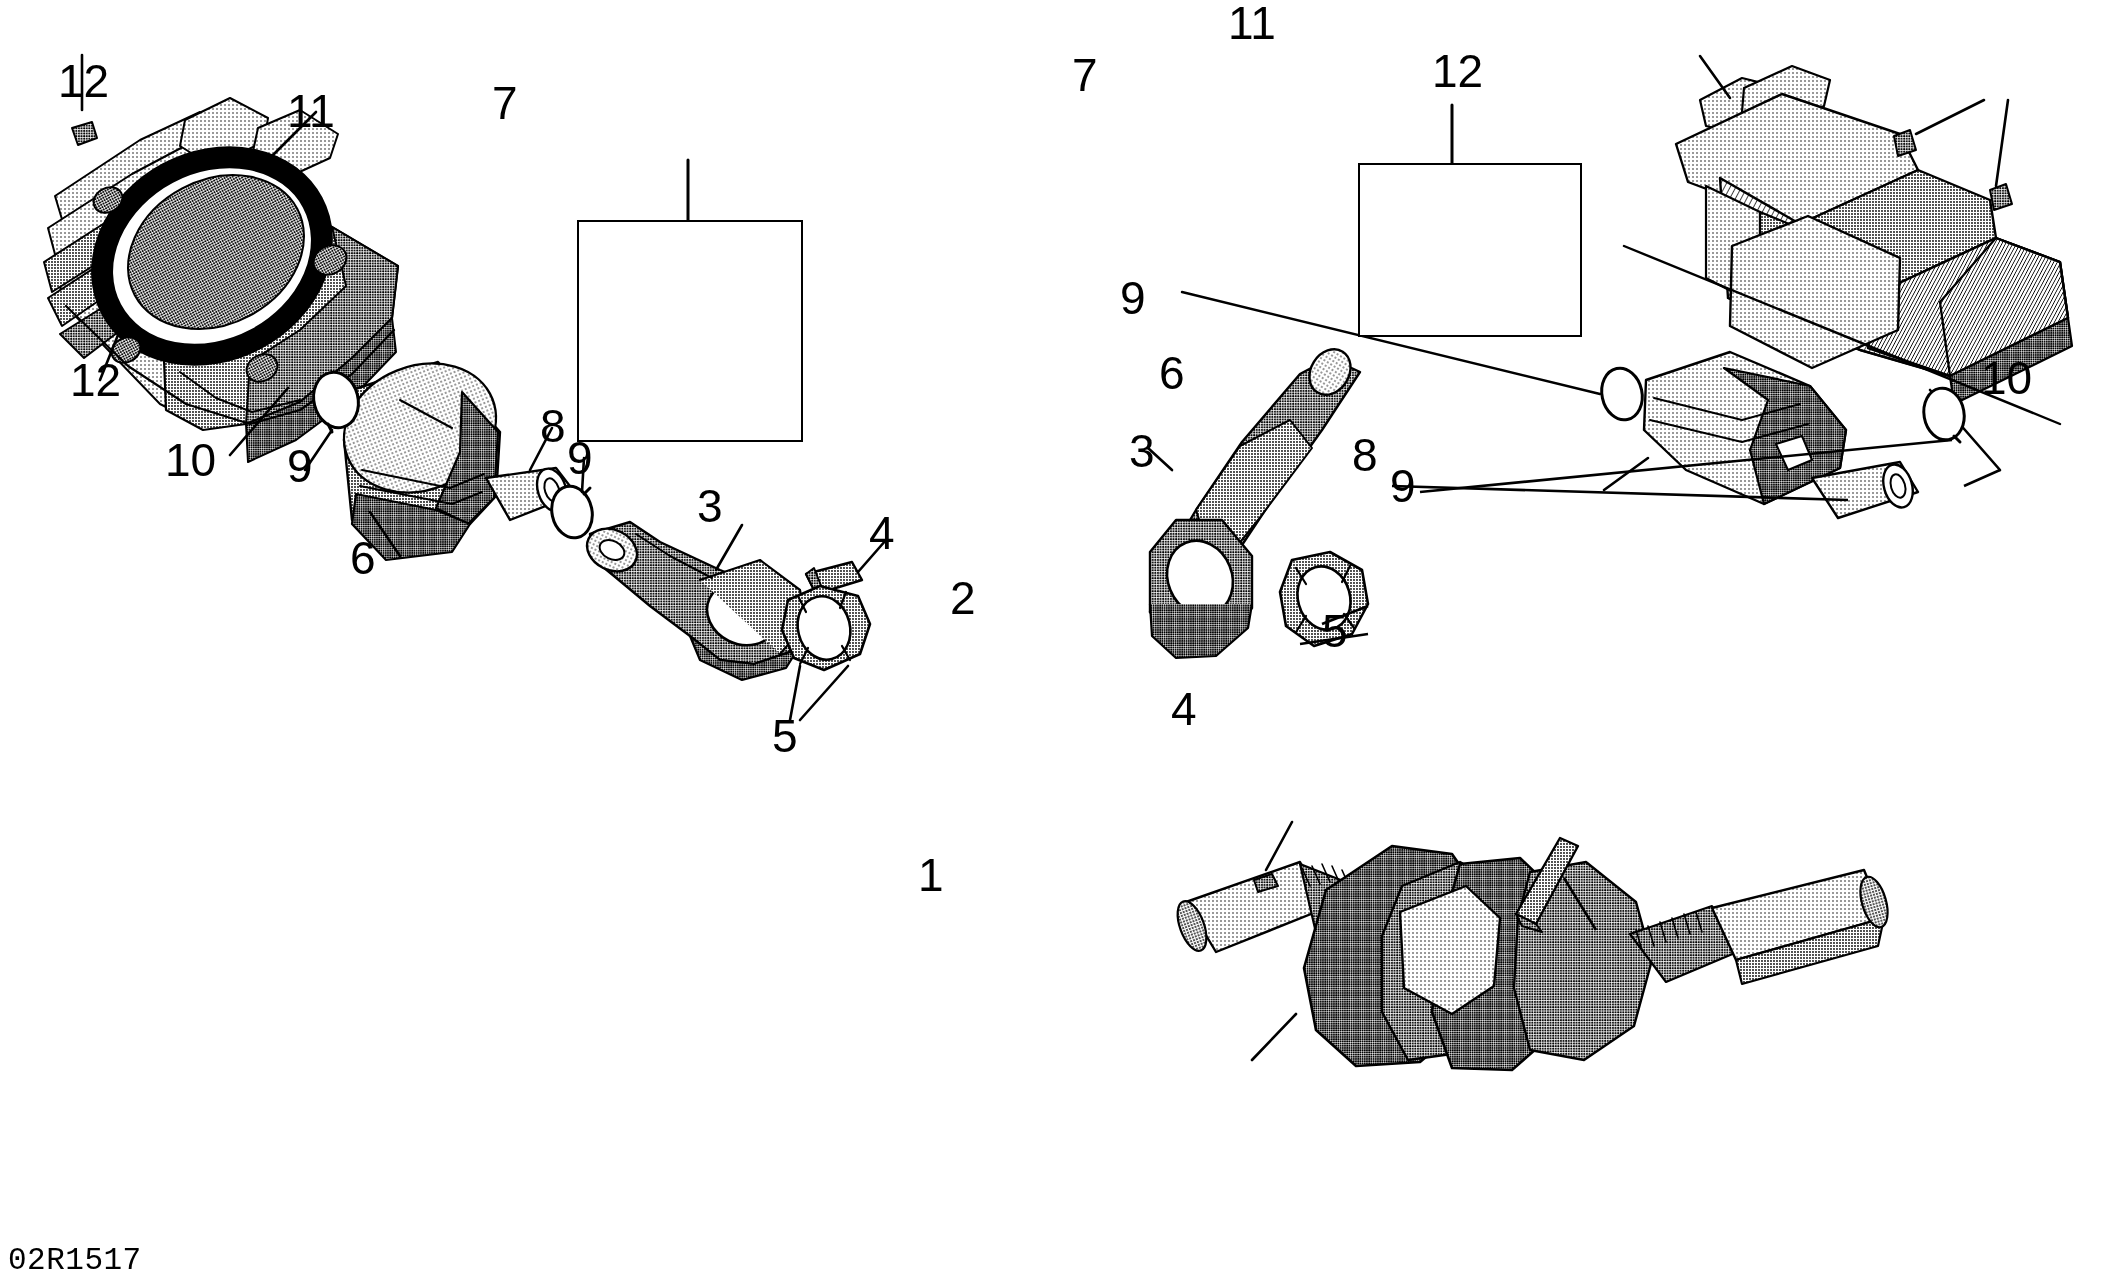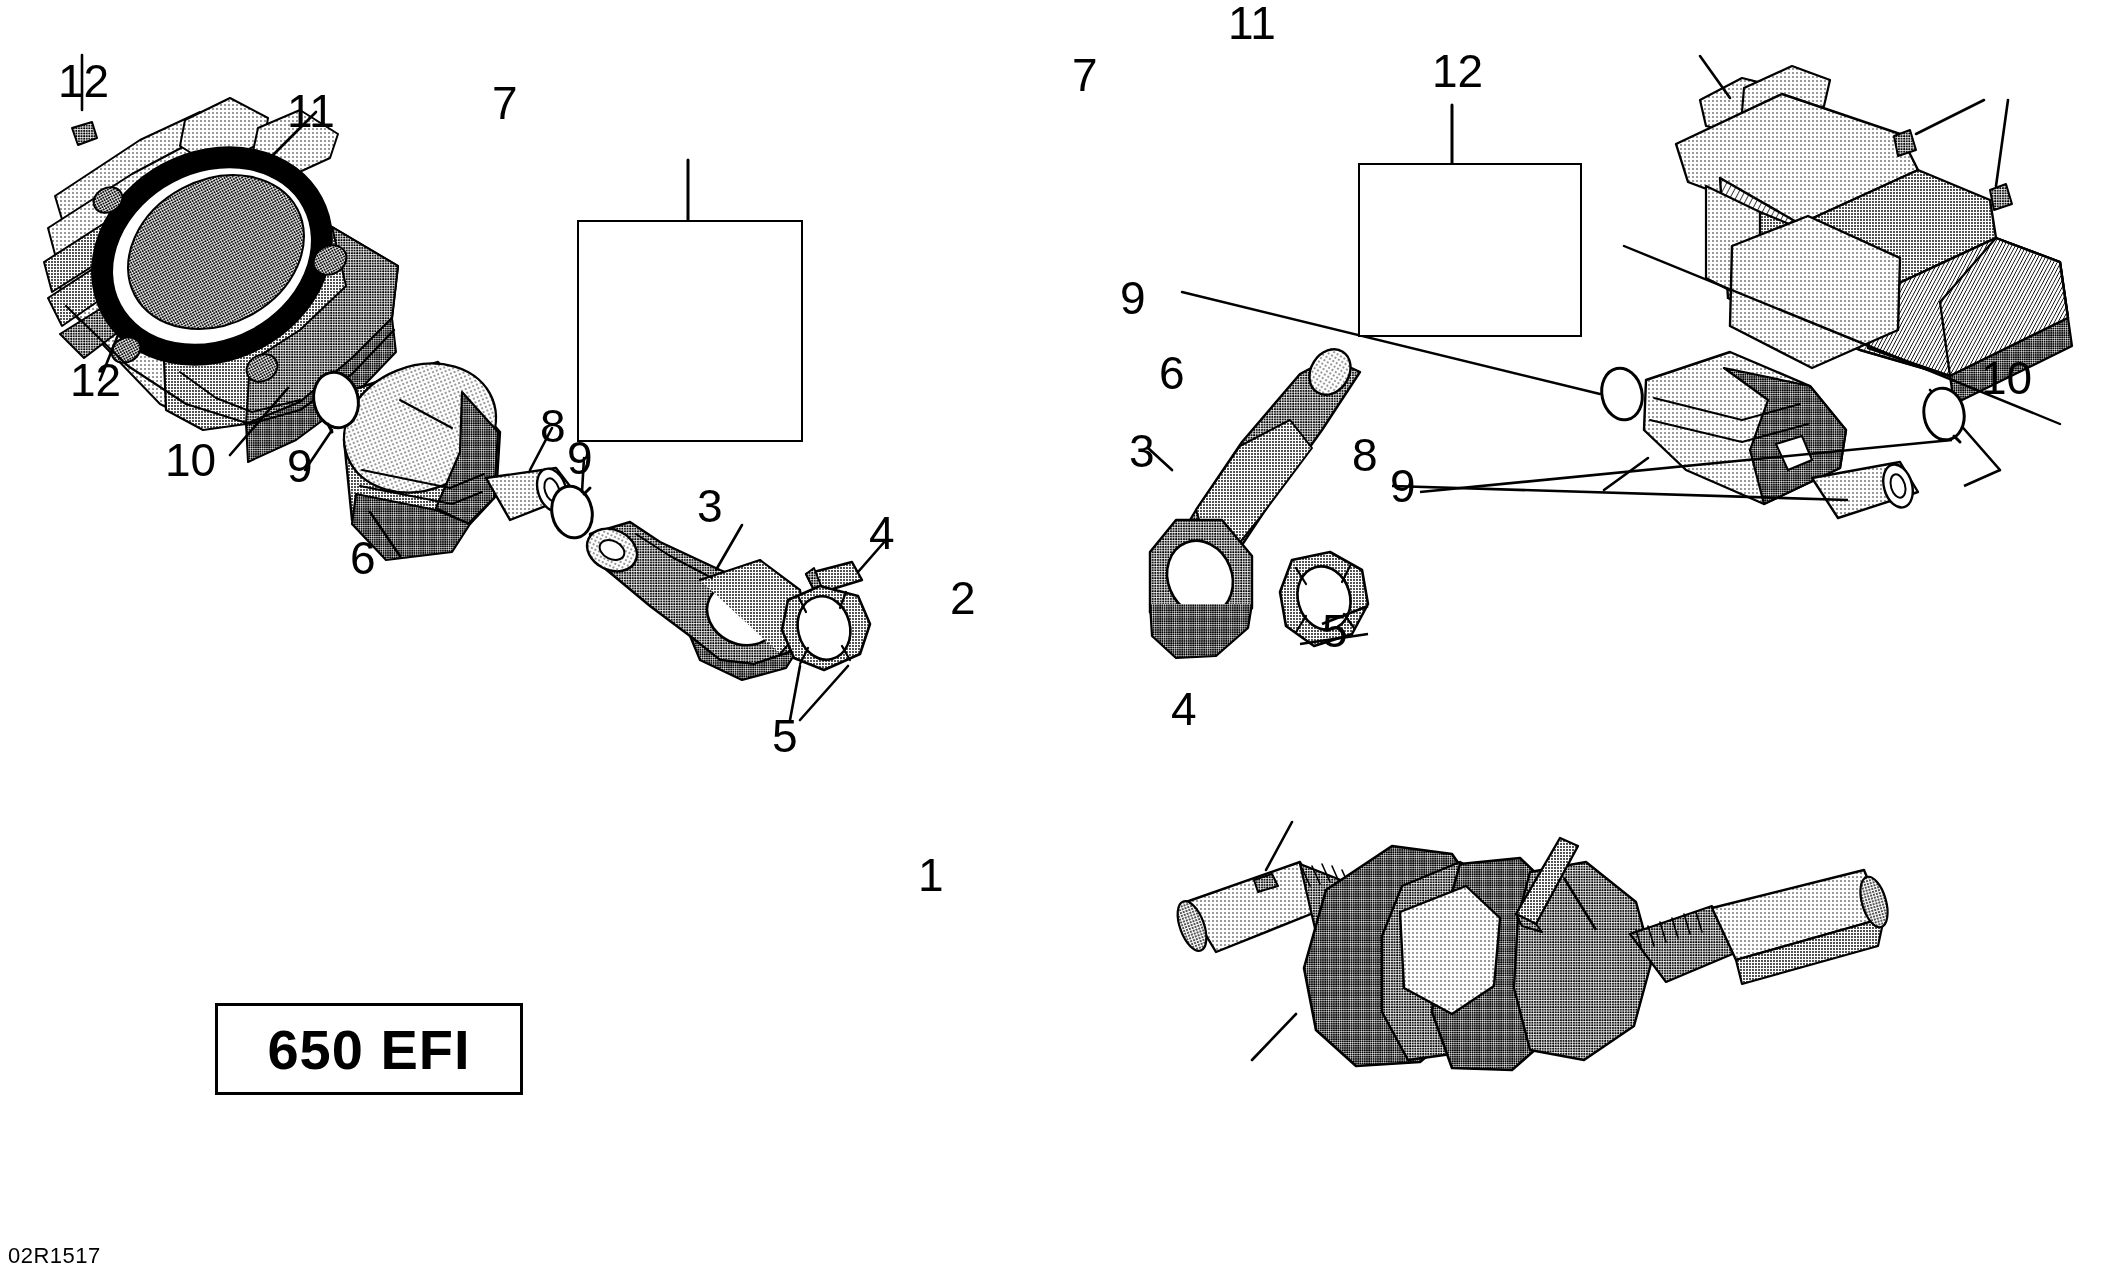--- a/index.html
+++ b/index.html
@@ -8,22 +8,22 @@
   #sheet{position:absolute;left:0;top:0;width:2120px;height:1288px;background:#fff;}
   svg.layer{position:absolute;left:0;top:0;width:2120px;height:1288px;}
   .callout{position:absolute;font-family:"Liberation Sans",sans-serif;
            font-weight:400;font-size:46px;line-height:46px;color:#000;
            white-space:nowrap;}
   .variant-box{position:absolute;border:3px solid #000;background:#fff;
                display:flex;align-items:center;justify-content:center;}
   .variant-box span{font-family:"Liberation Sans",sans-serif;font-weight:bold;
                     font-size:56px;letter-spacing:1px;color:#000;}
   .inset-box{position:absolute;border:2.5px solid #000;background:#fff;}
-  .footer-code{position:absolute;left:8px;top:1243px;font-size:22px;
-               font-family:Liberation Sans, sans-serif;color:#000;letter-spacing:0.5px;}
+  .footer-code{position:absolute;left:8px;top:1243px;font-size:31px;
+               font-family:Liberation Mono, monospace;color:#000;letter-spacing:0.5px;}
 </style>
 </head>
 <body>
 
 <div id="sheet">
 
   <svg class="layer" viewBox="0 0 2120 1288" xmlns="http://www.w3.org/2000/svg">
     <defs>
       <pattern id="dotLight" width="4" height="4" patternUnits="userSpaceOnUse">
         <rect width="4" height="4" fill="#fff"></rect>
@@ -322,19 +322,16 @@
   <div class="callout" style="left:1432px;top:48px;">12</div>
   <div class="callout" style="left:1120px;top:275px;">9</div>
   <div class="callout" style="left:1159px;top:350px;">6</div>
   <div class="callout" style="left:1981px;top:355px;">10</div>
   <div class="callout" style="left:1352px;top:432px;">8</div>
   <div class="callout" style="left:1390px;top:463px;">9</div>
   <div class="callout" style="left:1129px;top:428px;">3</div>
   <div class="callout" style="left:1322px;top:608px;">5</div>
   <div class="callout" style="left:1171px;top:686px;">4</div>
 
-  <div class="variant-box" style="left:215px;top:1003px;width:302px;height:86px;">
-    <span>650 EFI</span>
-  </div>
 
   <div class="footer-code">02R1517</div>
 
 </div>
 
 </body></html>

